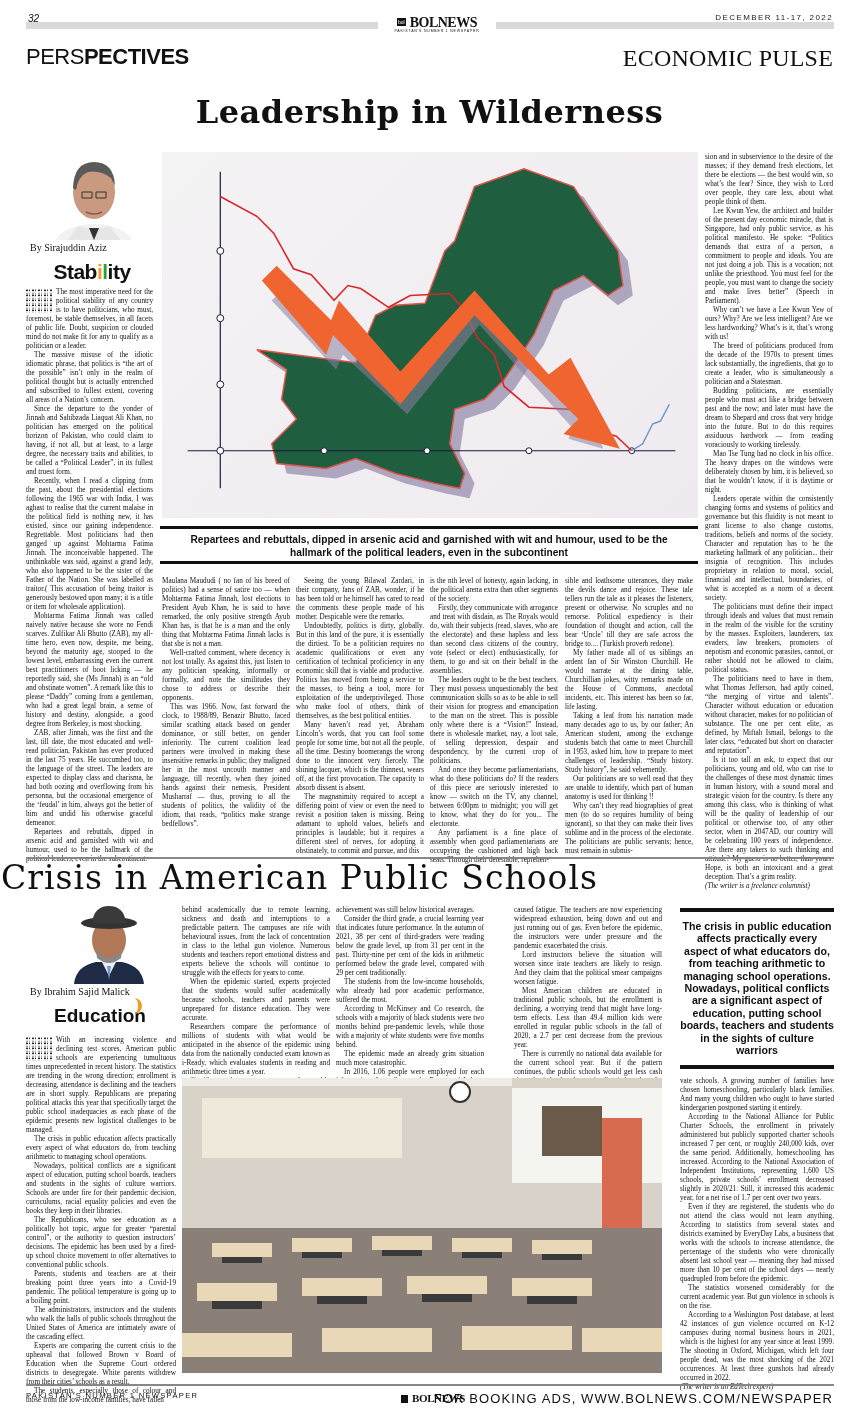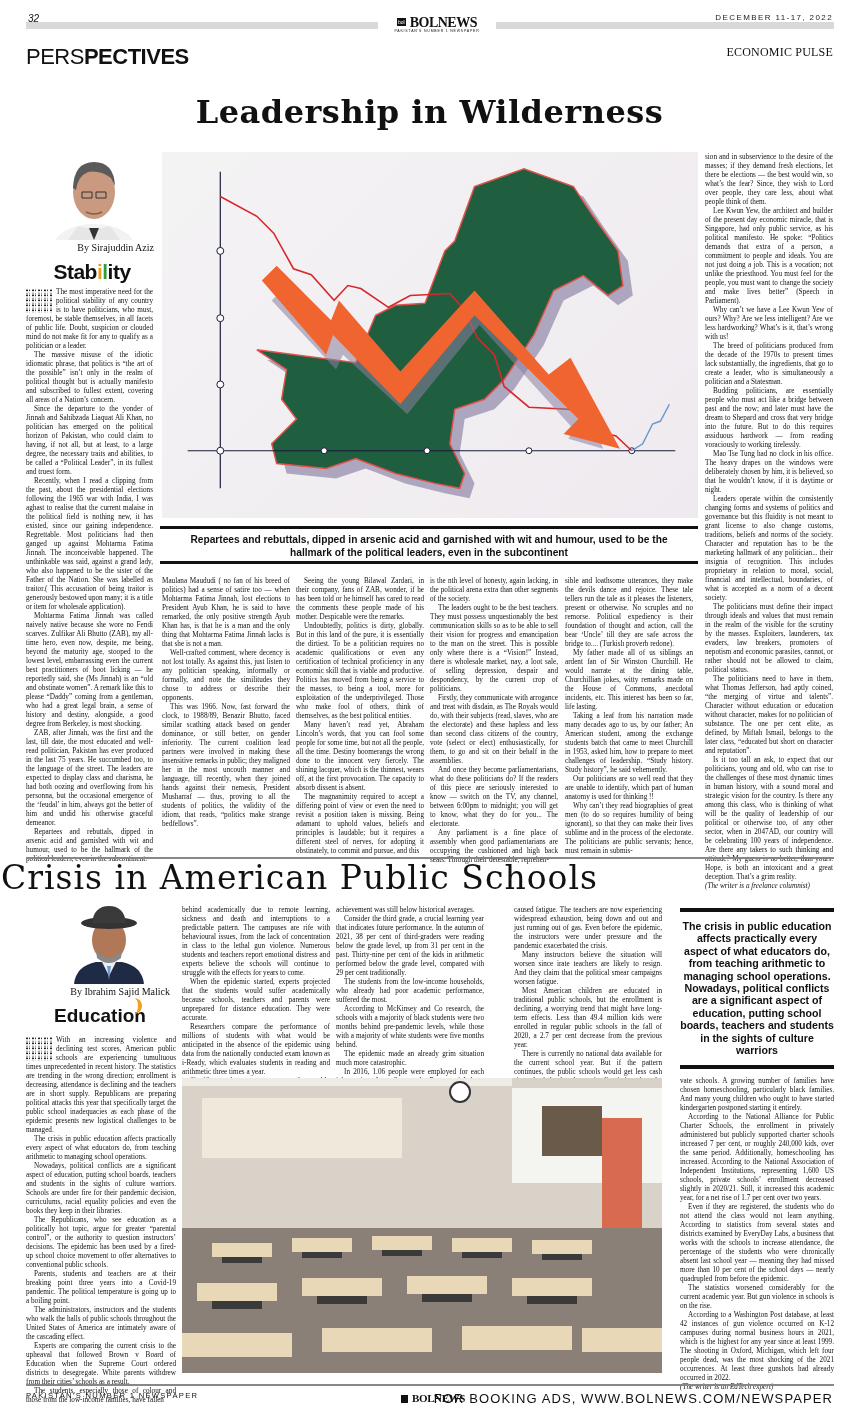--- a/index.html
+++ b/index.html
@@ -5,21 +5,21 @@
 *{box-sizing:border-box;margin:0;padding:0}
 html,body{width:859px;height:1410px;background:#fff;overflow:hidden}
 body{position:relative;font-family:"Liberation Serif",serif;color:#111}
 .abs{position:absolute}
 .p{font-size:7.2px;line-height:9px;text-align:justify;hyphens:auto}
 .p p{text-indent:8px;margin:0}
 .p p.noind{text-indent:0}
 .p p.ital{font-style:italic;text-indent:0}
 .hdr-bar{position:absolute;height:7px;background:#d9d9d9;top:22px}
 .sans{font-family:"Liberation Sans",sans-serif}
-.byline{font-size:10px;text-align:right;font-family:"Liberation Serif",serif}
+.byline{font-size:10px;text-align:left;font-family:"Liberation Serif",serif}
 .qr{float:left;width:26px;height:24px;margin:1px 4px 1px 0;background:
  repeating-linear-gradient(90deg,#222 0 2px,#fff 2px 3px,#333 3px 4px,#fff 4px 6px),
  #fff;position:relative;overflow:hidden}
 .qr::after{content:"";position:absolute;inset:0;background:repeating-linear-gradient(0deg,rgba(255,255,255,.85) 0 2px,transparent 2px 3px,rgba(255,255,255,.6) 3px 5px)}
 .pullquote{font-family:"Liberation Sans",sans-serif;font-weight:bold;text-align:center}
 .rule-thick{background:#111;height:5px;position:absolute}
 .rule-thin{background:#999;height:1px;position:absolute}
 </style>
 </head>
 <body>
@@ -30,21 +30,21 @@
 <div class="abs" style="left:383px;top:13px;width:108px;text-align:center">
   <span style="display:inline-block;background:#111;color:#fff;font-size:5px;padding:1px 1px;vertical-align:3px;font-family:'Liberation Sans',sans-serif">bol</span>
   <span style="font-family:'Liberation Serif',serif;font-size:14px;font-weight:bold;letter-spacing:-0.5px">BOLNEWS</span>
   <div style="font-size:3.5px;letter-spacing:0.8px;font-family:'Liberation Sans',sans-serif;margin-top:-2px">PAKISTAN'S NUMBER 1 NEWSPAPER</div>
 </div>
 <div class="abs sans" style="right:26px;top:13px;font-size:8px;letter-spacing:1.4px;color:#222">DECEMBER 11-17, 2022</div>
 
 <div class="abs sans" style="left:26px;top:44px;font-size:22px;letter-spacing:-0.5px">
   <span style="font-weight:normal">PERS</span><span style="font-weight:bold">PECTIVES</span>
 </div>
-<div class="abs" style="right:26px;top:45px;font-size:12px;font-family:'Liberation Serif',serif;letter-spacing:0.2px">ECONOMIC PULSE</div>
+<div class="abs" style="right:26px;top:45px;font-size:24px;font-family:'Liberation Serif',serif;letter-spacing:0.2px">ECONOMIC PULSE</div>
 
 <h1 class="abs" style="left:0;width:859px;top:86px;text-align:center;font-family:'DejaVu Serif',serif;font-weight:bold;font-size:32px;letter-spacing:0.5px;line-height:52px">Leadership in Wilderness</h1>
 
 <div class="abs" style="left:56px;top:150px;width:76px;height:90px;overflow:hidden;background:#fff">
   <svg width="76" height="90" viewBox="0 0 76 90">
     <ellipse cx="38" cy="96" rx="40" ry="22" fill="#f2f2f2"></ellipse>
     <path d="M12 90 L22 76 L38 80 L54 76 L64 90Z" fill="#e6e6e6"></path>
     <path d="M33 78 L38 90 L43 78Z" fill="#333"></path>
     <ellipse cx="38" cy="42" rx="21" ry="27" fill="#c99a80"></ellipse>
     <path d="M17 38 Q18 12 38 12 Q58 12 59 36 L55 28 Q44 20 32 22 Q22 26 20 40Z" fill="#5a5a5a"></path>
@@ -82,42 +82,42 @@
   </svg>
 </div>
 
 <div class="rule-thick" style="left:160px;top:526px;width:538px;height:3px"></div>
 <div class="abs pullquote" style="left:170px;width:518px;top:533px;font-size:10.2px;line-height:13px">Repartees and rebuttals, dipped in arsenic acid and garnished with wit and humour, used to be the hallmark of the political leaders, even in the subcontinent</div>
 <div class="rule-thick" style="left:160px;top:561px;width:538px;height:3px"></div>
 
 <div class="abs p" style="left:26px;top:288px;width:127px">
   <div class="qr"></div>
   <p class="noind">The most imperative need for the political stability of any country is to have politicians, who must, foremost, be stable themselves, in all facets of public life. Doubt, suspicion or clouded mind do not make fit for any to qualify as a politician or a leader.</p>
-  <p>The massive misuse of the idiotic idiomatic phrase, that politics is “the art of the possible” isn’t only in the realm of political thought but is actually manifesto and subscribed to fullest extent, covering all areas of a Nation’s concern.</p>
+  <p>The massive misuse of the idiotic idiomatic phrase, that politics is “the art of the possible” isn’t only in the realm of political thought but is actually entrenched and subscribed to fullest extent, covering all areas of a Nation’s concern.</p>
   <p>Since the departure to the yonder of Jinnah and Sahibzada Liaquat Ali Khan, no politician has emerged on the political horizon of Pakistan, who could claim to having, if not all, but at least, to a large degree, the necessary traits and abilities, to be called a “Political Leader”, in its fullest and truest form.</p>
   <p>Recently, when I read a clipping from the past, about the presidential elections following the 1965 war with India, I was aghast to realise that the current malaise in the political field is nothing new, it has existed, since our gaining independence. Regrettable. Most politicians had then ganged up against Mohtarma Fatima Jinnah. The inconceivable happened. The unthinkable was said, against a grand lady, who also happened to be the sister of the Father of the Nation. She was labelled as traitor.( This accusation of being traitor is generously bestowed upon many; it is a title or item for wholesale application).</p>
   <p>Mohtarma Fatima Jinnah was called naively native because she wore no Fendi scarves. Zulfikar Ali Bhutto (ZAB), my all-time hero, even now, despite, me being, beyond the maturity age, stooped to the lowest level, embarrassing even the current best practitioners of boot licking — he reportedly said, she (Ms Jinnah) is an “old and obstinate women”. A remark like this to please “Daddy” coming from a gentleman, who had a great legal brain, a sense of history and destiny, alongside, a good degree from Berkeley, is most shocking.</p>
   <p>ZAB, after Jinnah, was the first and the last, till date, the most educated and well-read politician, Pakistan has ever produced in the last 75 years. He succumbed too, to the language of the street. The leaders are expected to display class and charisma, he had both oozing and overflowing from his personna, but the occasional emergence of the ‘feudal’ in him, always got the better of him and undid his otherwise graceful demeanor.</p>
   <p>Repartees and rebuttals, dipped in arsenic acid and garnished with wit and humour, used to be the hallmark of the political leaders, even in the subcontinent.</p>
 </div>
 <div class="abs p" style="left:162px;top:577px;width:128px">
   <p class="noind">Maulana Maududi ( no fan of his breed of politics) had a sense of satire too — when Mohtarma Fatima Jinnah, lost elections to President Ayub Khan, he is said to have remarked, the only positive strength Ayub Khan has, is that he is a man and the only thing that Mohtarma Fatima Jinnah lacks is that she is not a man.</p>
   <p>Well-crafted comment, where decency is not lost totally. As against this, just listen to any politician speaking, informally or formally, and note the similitudes they chose to address or describe their opponents.</p>
   <p>This was 1966. Now, fast forward the clock, to 1988/89, Benazir Bhutto, faced similar scathing attack based on gender dominance, or still better, on gender inferiority. The current coalition lead partners were involved in making these insensitive remarks in public; they maligned her in the most uncouth manner and language, till recently, when they joined hands against their nemesis, President Musharraf — thus, proving to all the students of politics, the validity of the idiom, that reads, “politics make strange bedfellows”.</p>
 </div>
 <div class="abs p" style="left:296px;top:577px;width:128px">
   <p>Seeing the young Bilawal Zardari, in their company, fans of ZAB, wonder, if he has been told or he himself has cared to read the comments these people made of his mother. Despicable were the remarks.</p>
   <p>Undoubtedly, politics is dirty, globally. But in this land of the pure, it is essentially the dirtiest. To be a politician requires no academic qualifications or even any certification of technical proficiency in any economic skill that is viable and productive. Politics has moved from being a service to the masses, to being a tool, more for exploitation of the underprivileged. Those who make fool of others, think of themselves, as the best political entities.</p>
   <p>Many haven’t read yet, Abraham Lincoln’s words, that you can fool some people for some time, but not all the people, all the time. Destiny boomerangs the wrong done to the innocent very fiercely. The shining lacquer, which is the thinnest, wears off, at the first provocation. The capacity to absorb dissent is absent.</p>
   <p>The magnanimity required to accept a differing point of view or even the need to revisit a position taken is missing. Being adamant to uphold values, beliefs and principles is laudable; but it requires a different steel of nerves, for adopting it obstinately, to commit and pursue, and this</p>
 </div>
 <div class="abs p" style="left:430px;top:577px;width:128px">
   <p class="noind">is the nth level of honesty, again lacking, in the political arena extra than other segments of the society.</p>
+  <p>Firstly, they communicate with arrogance and treat with disdain, as The Royals would do, with their subjects (read, slaves, who are the electorate) and these hapless and less than second class citizens of the country, vote (select or elect) enthusiastically, for them, to go and sit on their behalf in the assemblies.</p>
   <p>The leaders ought to be the best teachers. They must possess unquestionably the best communication skills so as to be able to sell their vision for progress and emancipation to the man on the street. This is possible only where there is a “Vision!” Instead, there is wholesale market, nay, a loot sale, of selling depression, despair and despondency, by the current crop of politicians.</p>
-  <p>Firstly, they communicate with arrogance and treat with disdain, as The Royals would do, with their subjects (read, slaves, who are the electorate) and these hapless and less than second class citizens of the country, vote (select or elect) enthusiastically, for them, to go and sit on their behalf in the assemblies.</p>
   <p>And once they become parliamentarians, what do these politicians do? If the readers of this piece are seriously interested to know — switch on the TV, any channel, between 6:00pm to midnight; you will get to know, what they do for you... The electorate.</p>
   <p>Any parliament is a fine place of assembly when good parliamentarians are occupying the cushioned and high back seats. Through their detestable, reprehen-</p>
 </div>
 <div class="abs p" style="left:565px;top:577px;width:128px">
   <p class="noind">sible and loathsome utterances, they make the devils dance and rejoice. These tale tellers run the tale as it pleases the listeners, present or otherwise. No scruples and no remorse. Political expediency is their foundation of thought and action, call the bear ‘Uncle’ till they are safe across the bridge to.... (Turkish proverb redone).</p>
   <p>My father made all of us siblings an ardent fan of Sir Winston Churchill. He would narrate at the dining table, Churchillian jokes, witty remarks made on the House of Commons, anecdotal incidents, etc. This interest has been so far, life lasting.</p>
   <p>Taking a leaf from his narration made many decades ago to us, by our father; An American student, among the exchange students batch that came to meet Churchill in 1953, asked him, how to prepare to meet challenges of leadership. “Study history. Study history”, he said vehemently.</p>
   <p>Our politicians are so well read that they are unable to identify, which part of human anatomy is used for thinking !!</p>
   <p>Why can’t they read biographies of great men (to do so requires humility of being ignorant), so that they can make their lives sublime and in the process of the electorate. The politicians are public servants; hence, must remain in submis-</p>
 </div>
@@ -175,21 +175,21 @@
   <p class="noind">achievement was still below historical averages.</p>
   <p>Consider the third grade, a crucial learning year that indicates future performance. In the autumn of 2021, 38 per cent of third-graders were reading below the grade level, up from 31 per cent in the past. Thirty-nine per cent of the kids in arithmetic performed below the grade level, compared with 29 per cent traditionally.</p>
   <p>The students from the low-income households, who already had poor academic performance, suffered the most.</p>
   <p>According to McKinsey and Co research, the schools with a majority of black students were two months behind pre-pandemic levels, while those with a majority of white students were five months behind.</p>
   <p>The epidemic made an already grim situation much more catastrophic.</p>
   <p>In 2016, 1.06 people were employed for each job posting. According to the Bureau of Labour Statistics, that ratio has continuously decreased, reaching 0.59 hires for every vacancy.</p>
   <p>As instructors strive to fill up the gaps, it has</p>
 </div>
 <div class="abs p" style="left:514px;top:906px;width:148px">
   <p class="noind">caused fatigue. The teachers are now experiencing widespread exhaustion, being down and out and just running out of gas. Even before the epidemic, the instructors were under pressure and the pandemic exacerbated the crisis.</p>
-  <p>Many instructors believe the situation will worsen since irate teachers are likely to resign. And they claim that the political smear campaigns worsen fatigue.</p>
+  <p>Lord instructors believe the situation will worsen since irate teachers are likely to resign. And they claim that the political smear campaigns worsen fatigue.</p>
   <p>Most American children are educated in traditional public schools, but the enrollment is declining, a worrying trend that might have long-term effects. Less than 49.4 million kids were enrolled in regular public schools in the fall of 2020, a 2.7 per cent decrease from the previous year.</p>
   <p>There is currently no national data available for the current school year. But if the pattern continues, the public schools would get less cash since the federal and state funding is based on the number of students enrolled. For the time being, the schools have access to the government rescue funds that must be used by 2024.</p>
   <p>Some students have switched to charter or pri-</p>
 </div>
 
 <div class="rule-thick" style="left:680px;top:908px;width:154px;height:4px"></div>
 <div class="abs pullquote" style="left:680px;width:154px;top:920px;font-size:10.6px;line-height:12.4px">The crisis in public education affects practically every aspect of what educators do, from teaching arithmetic to managing school operations. Nowadays, political conflicts are a significant aspect of education, putting school boards, teachers and students in the sights of culture warriors</div>
 <div class="rule-thick" style="left:680px;top:1065px;width:154px;height:4px"></div>
 
 <div class="abs" style="left:182px;top:1078px;width:480px;height:295px;overflow:hidden;background:#c8c0b4">

